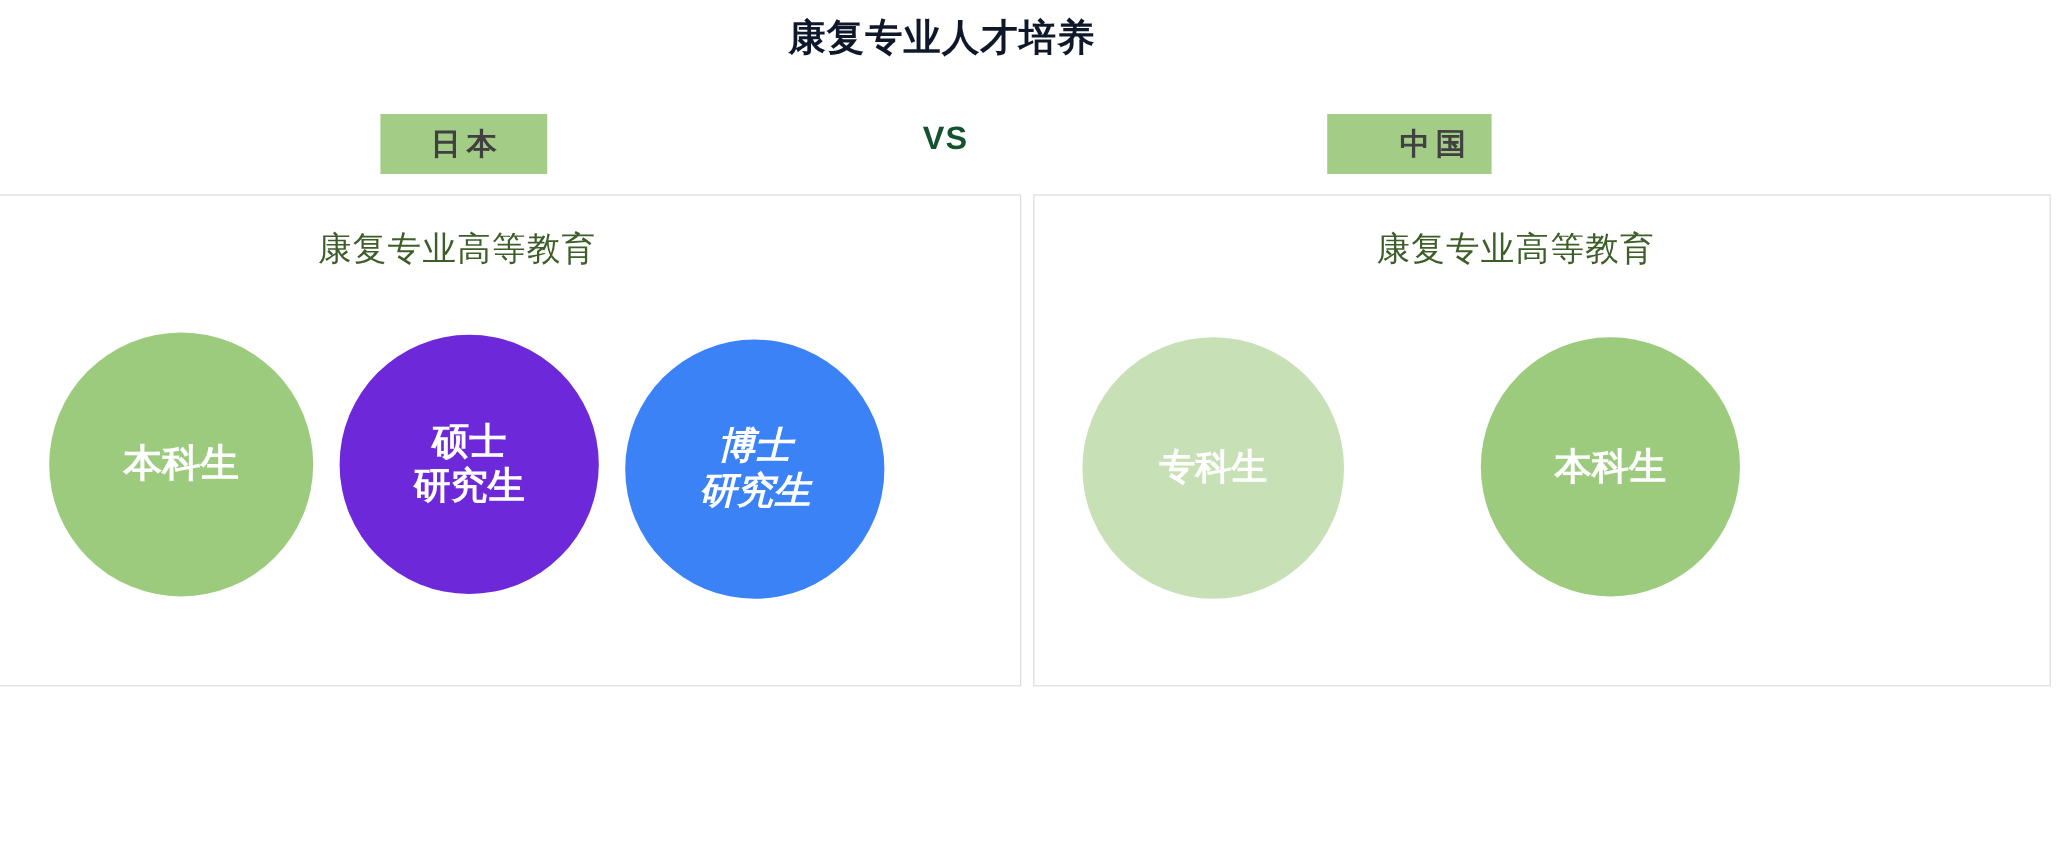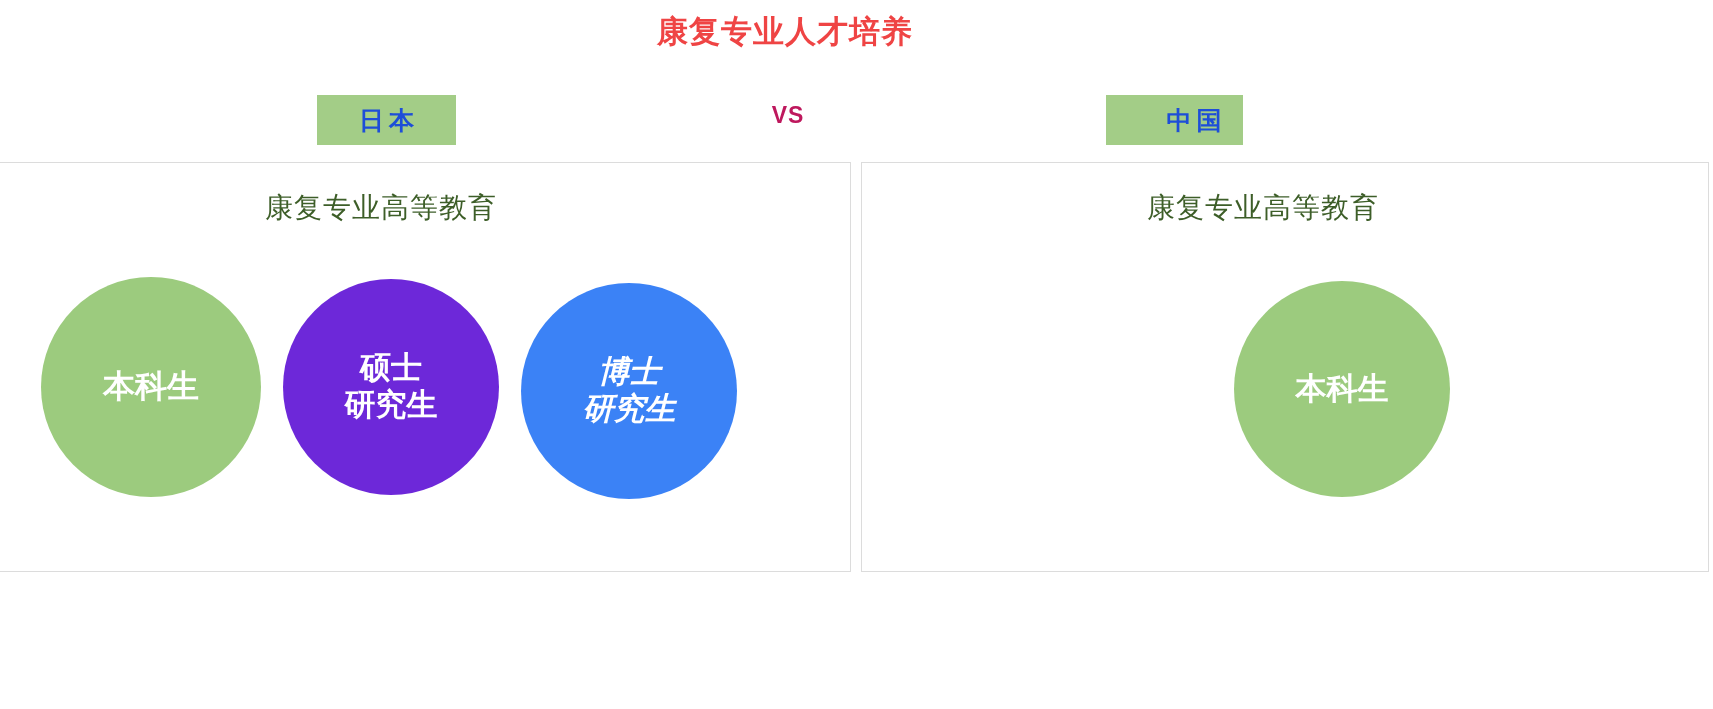--- a/index.html
+++ b/index.html
@@ -19,54 +19,54 @@
 
   
   .page-title {
     position: absolute;
     left: 0;
     top: 10px;
     width: 1570px;
     text-align: center;
     font-size: 31px;
     font-weight: bold;
-    color: #ef4444;
+    color: #0f172a;
     letter-spacing: 1px;
     line-height: 44px;
     white-space: nowrap;
   }
 
   
   .badge {
     position: absolute;
     height: 50px;
     line-height: 50px;
     text-align: center;
     background: #a3cd87;
-    color: #1d4ed8;
+    color: #404040;
     font-size: 25px;
     font-weight: bold;
     letter-spacing: 5px;
     text-indent: 5px;
     white-space: nowrap;
   }
   .badge-japan  { left: 317px;  top: 95px; width: 139px; }
   .badge-china  { left: 1106px; top: 95px; width: 137px; padding-left: 39px; }
 
   .vs-label {
     position: absolute;
     left: 738px;
     top: 95px;
     width: 100px;
     height: 40px;
     line-height: 40px;
     text-align: center;
-    font-size: 23px;
+    font-size: 27px;
     font-weight: bold;
-    color: #be185d;
+    color: #14532d;
     letter-spacing: 1px;
   }
 
   
   .panel {
     position: absolute;
     top: 162px;
     height: 410px;
     border: 1px solid #dcdcdc;
     background: #ffffff;
@@ -146,19 +146,22 @@
       <div class="circle c-l3">
         <span class="line">博士</span>
         <span class="line">研究生</span>
       </div>
     </div>
   </div>
 
   <div class="panel panel-right">
     <div class="panel-subtitle">康复专业高等教育</div>
     <div class="circle-row">
+      <div class="circle c-r1">
+        <span class="line">专科生</span>
+      </div>
       <div class="circle c-r2">
         <span class="line">本科生</span>
       </div>
     </div>
   </div>
 
 </div>
 
 </body></html>

